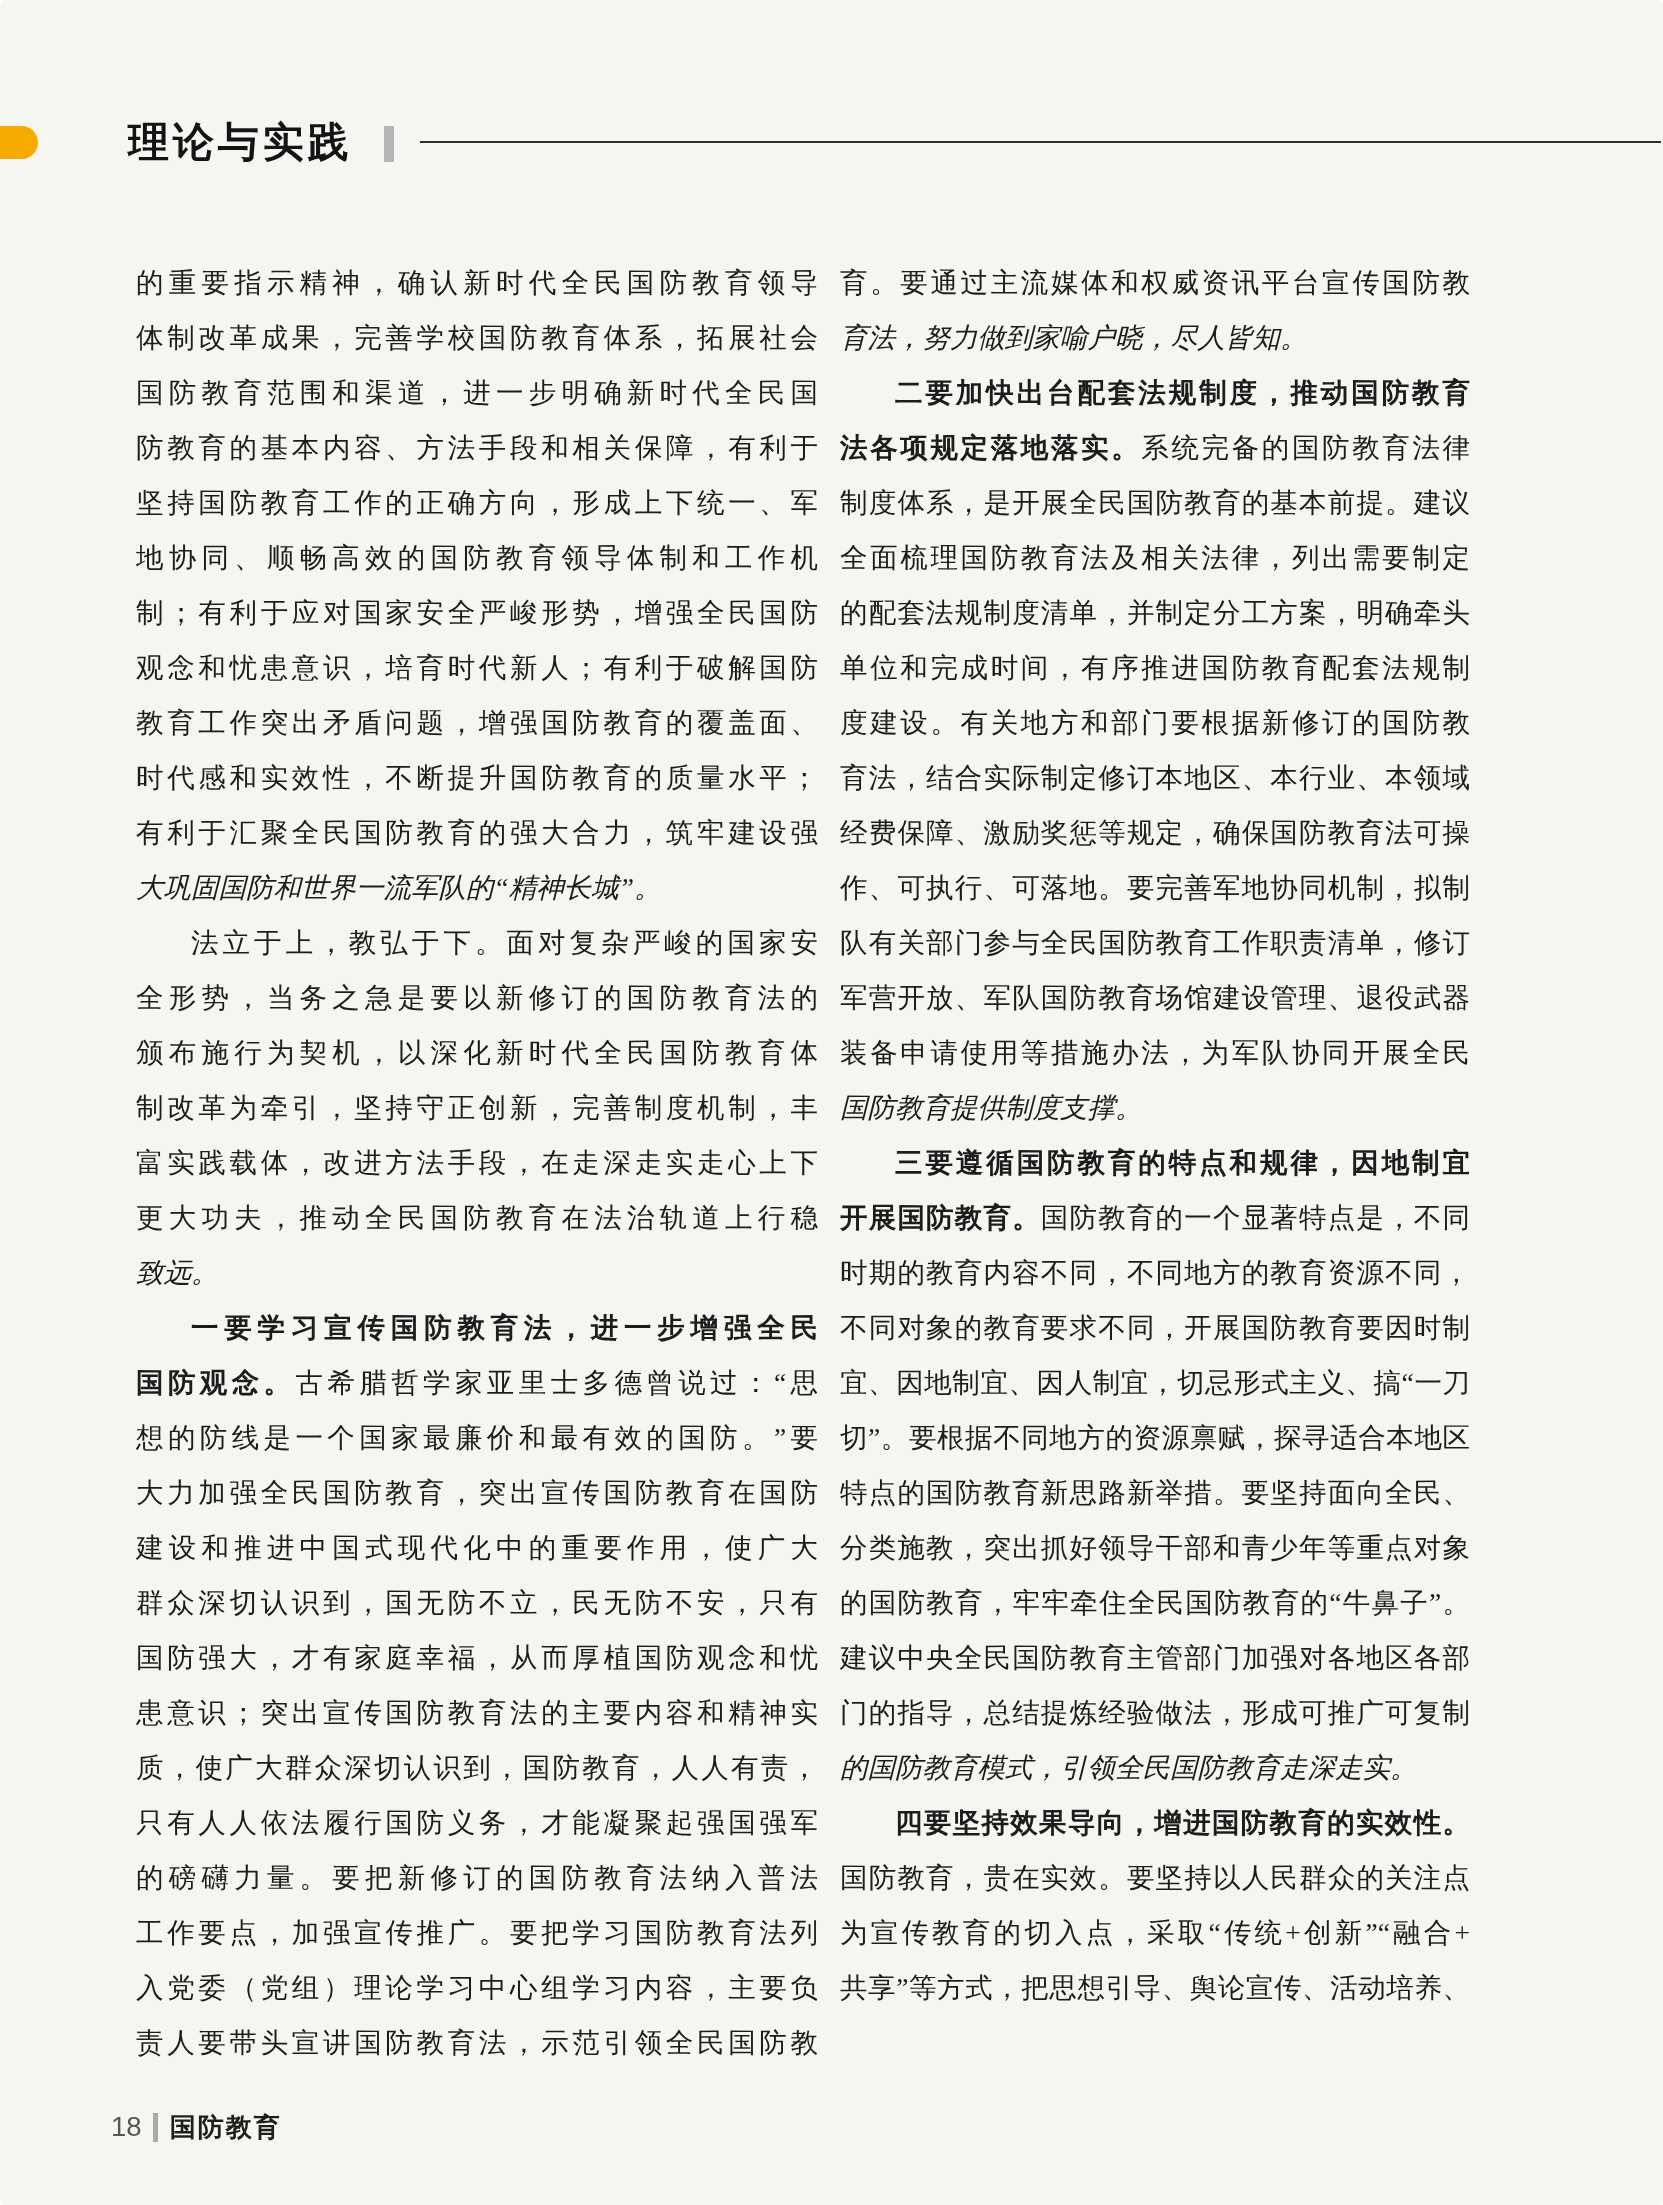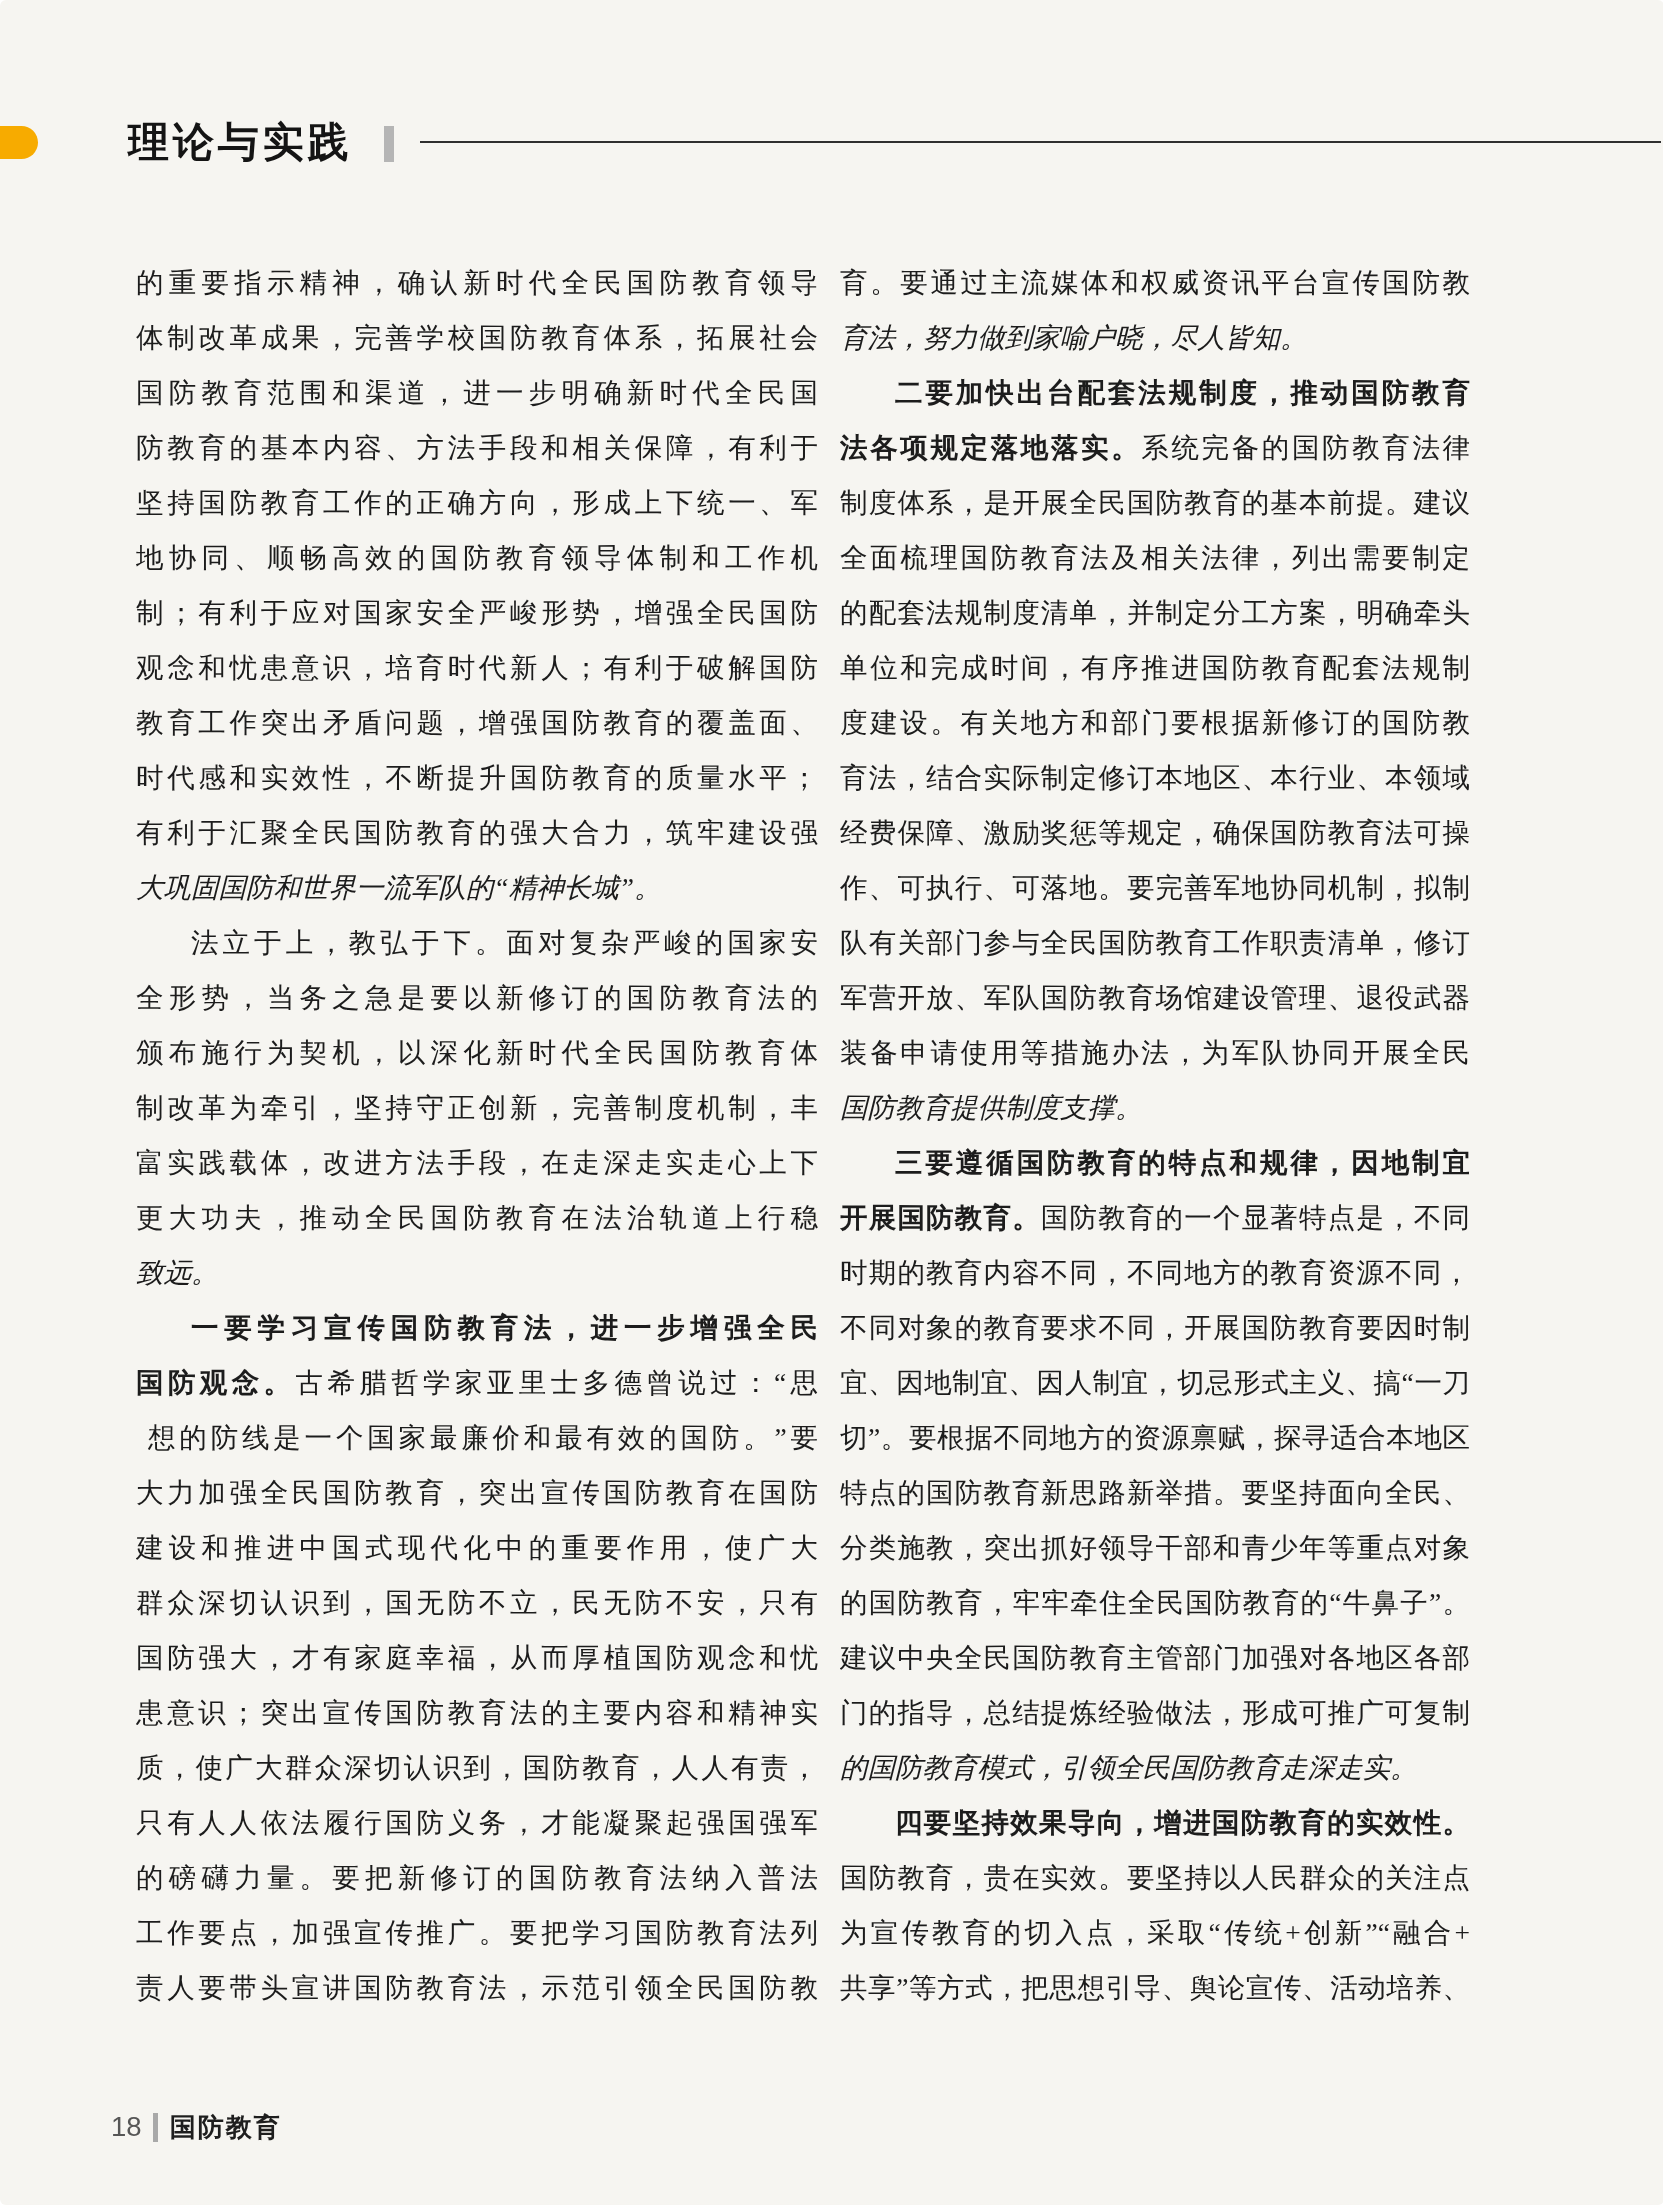--- a/index.html
+++ b/index.html
@@ -87,30 +87,31 @@
       <div class="line end" style="color: rgb(28, 28, 28);"><span>大巩固国防和世界一流军队的“精神长城”。</span></div>
       <div class="line indent" style="color: rgb(28, 28, 28);"><span>法立于上，教弘于下。面对复杂严峻的国家安</span></div>
       <div class="line" style="color: rgb(28, 28, 28);"><span>全形势，当务之急是要以新修订的国防教育法的</span></div>
       <div class="line" style="color: rgb(28, 28, 28);"><span>颁布施行为契机，以深化新时代全民国防教育体</span></div>
       <div class="line" style="color: rgb(28, 28, 28);"><span>制改革为牵引，坚持守正创新，完善制度机制，丰</span></div>
       <div class="line" style="color: rgb(28, 28, 28);"><span>富实践载体，改进方法手段，在走深走实走心上下</span></div>
       <div class="line" style="color: rgb(28, 28, 28);"><span>更大功夫，推动全民国防教育在法治轨道上行稳</span></div>
       <div class="line end" style="color: rgb(28, 28, 28);"><span>致远。</span></div>
       <div class="line indent" style="color: rgb(28, 28, 28);"><span class="b">一要学习宣传国防教育法，进一步增强全民</span></div>
       <div class="line" style="color: rgb(28, 28, 28);"><span class="b">国防观念。</span><span>古希腊哲学家亚里士多德曾说过：“思</span></div>
-      <div class="line" style="color: rgb(28, 28, 28); margin-left: 12px;"><span>想的防线是一个国家最廉价和最有效的国防。”要</span></div>
+      <div class="line" style="color: rgb(28, 28, 28);"><span>想的防线是一个国家最廉价和最有效的国防。”要</span></div>
       <div class="line" style="color: rgb(28, 28, 28);"><span>大力加强全民国防教育，突出宣传国防教育在国防</span></div>
       <div class="line" style="color: rgb(28, 28, 28);"><span>建设和推进中国式现代化中的重要作用，使广大</span></div>
       <div class="line" style="color: rgb(28, 28, 28);"><span>群众深切认识到，国无防不立，民无防不安，只有</span></div>
       <div class="line" style="color: rgb(28, 28, 28);"><span>国防强大，才有家庭幸福，从而厚植国防观念和忧</span></div>
       <div class="line" style="color: rgb(28, 28, 28);"><span>患意识；突出宣传国防教育法的主要内容和精神实</span></div>
       <div class="line" style="color: rgb(28, 28, 28);"><span>质，使广大群众深切认识到，国防教育，人人有责，</span></div>
       <div class="line" style="color: rgb(28, 28, 28);"><span>只有人人依法履行国防义务，才能凝聚起强国强军</span></div>
       <div class="line" style="color: rgb(28, 28, 28);"><span>的磅礴力量。要把新修订的国防教育法纳入普法</span></div>
       <div class="line" style="color: rgb(28, 28, 28);"><span>工作要点，加强宣传推广。要把学习国防教育法列</span></div>
+      <div class="line" style="color: rgb(28, 28, 28);"><span>入党委（党组）理论学习中心组学习内容，主要负</span></div>
       <div class="line" style="color: rgb(28, 28, 28);"><span>责人要带头宣讲国防教育法，示范引领全民国防教</span></div>
     </div>
   <div class="column right">
       <div class="line" style="color: rgb(28, 28, 28);"><span>育。要通过主流媒体和权威资讯平台宣传国防教</span></div>
       <div class="line end" style="color: rgb(28, 28, 28);"><span>育法，努力做到家喻户晓，尽人皆知。</span></div>
       <div class="line indent" style="color: rgb(28, 28, 28);"><span class="b">二要加快出台配套法规制度，推动国防教育</span></div>
       <div class="line" style="color: rgb(28, 28, 28);"><span class="b">法各项规定落地落实。</span><span>系统完备的国防教育法律</span></div>
       <div class="line" style="color: rgb(28, 28, 28);"><span>制度体系，是开展全民国防教育的基本前提。建议</span></div>
       <div class="line" style="color: rgb(28, 28, 28);"><span>全面梳理国防教育法及相关法律，列出需要制定</span></div>
       <div class="line" style="color: rgb(28, 28, 28);"><span>的配套法规制度清单，并制定分工方案，明确牵头</span></div>

